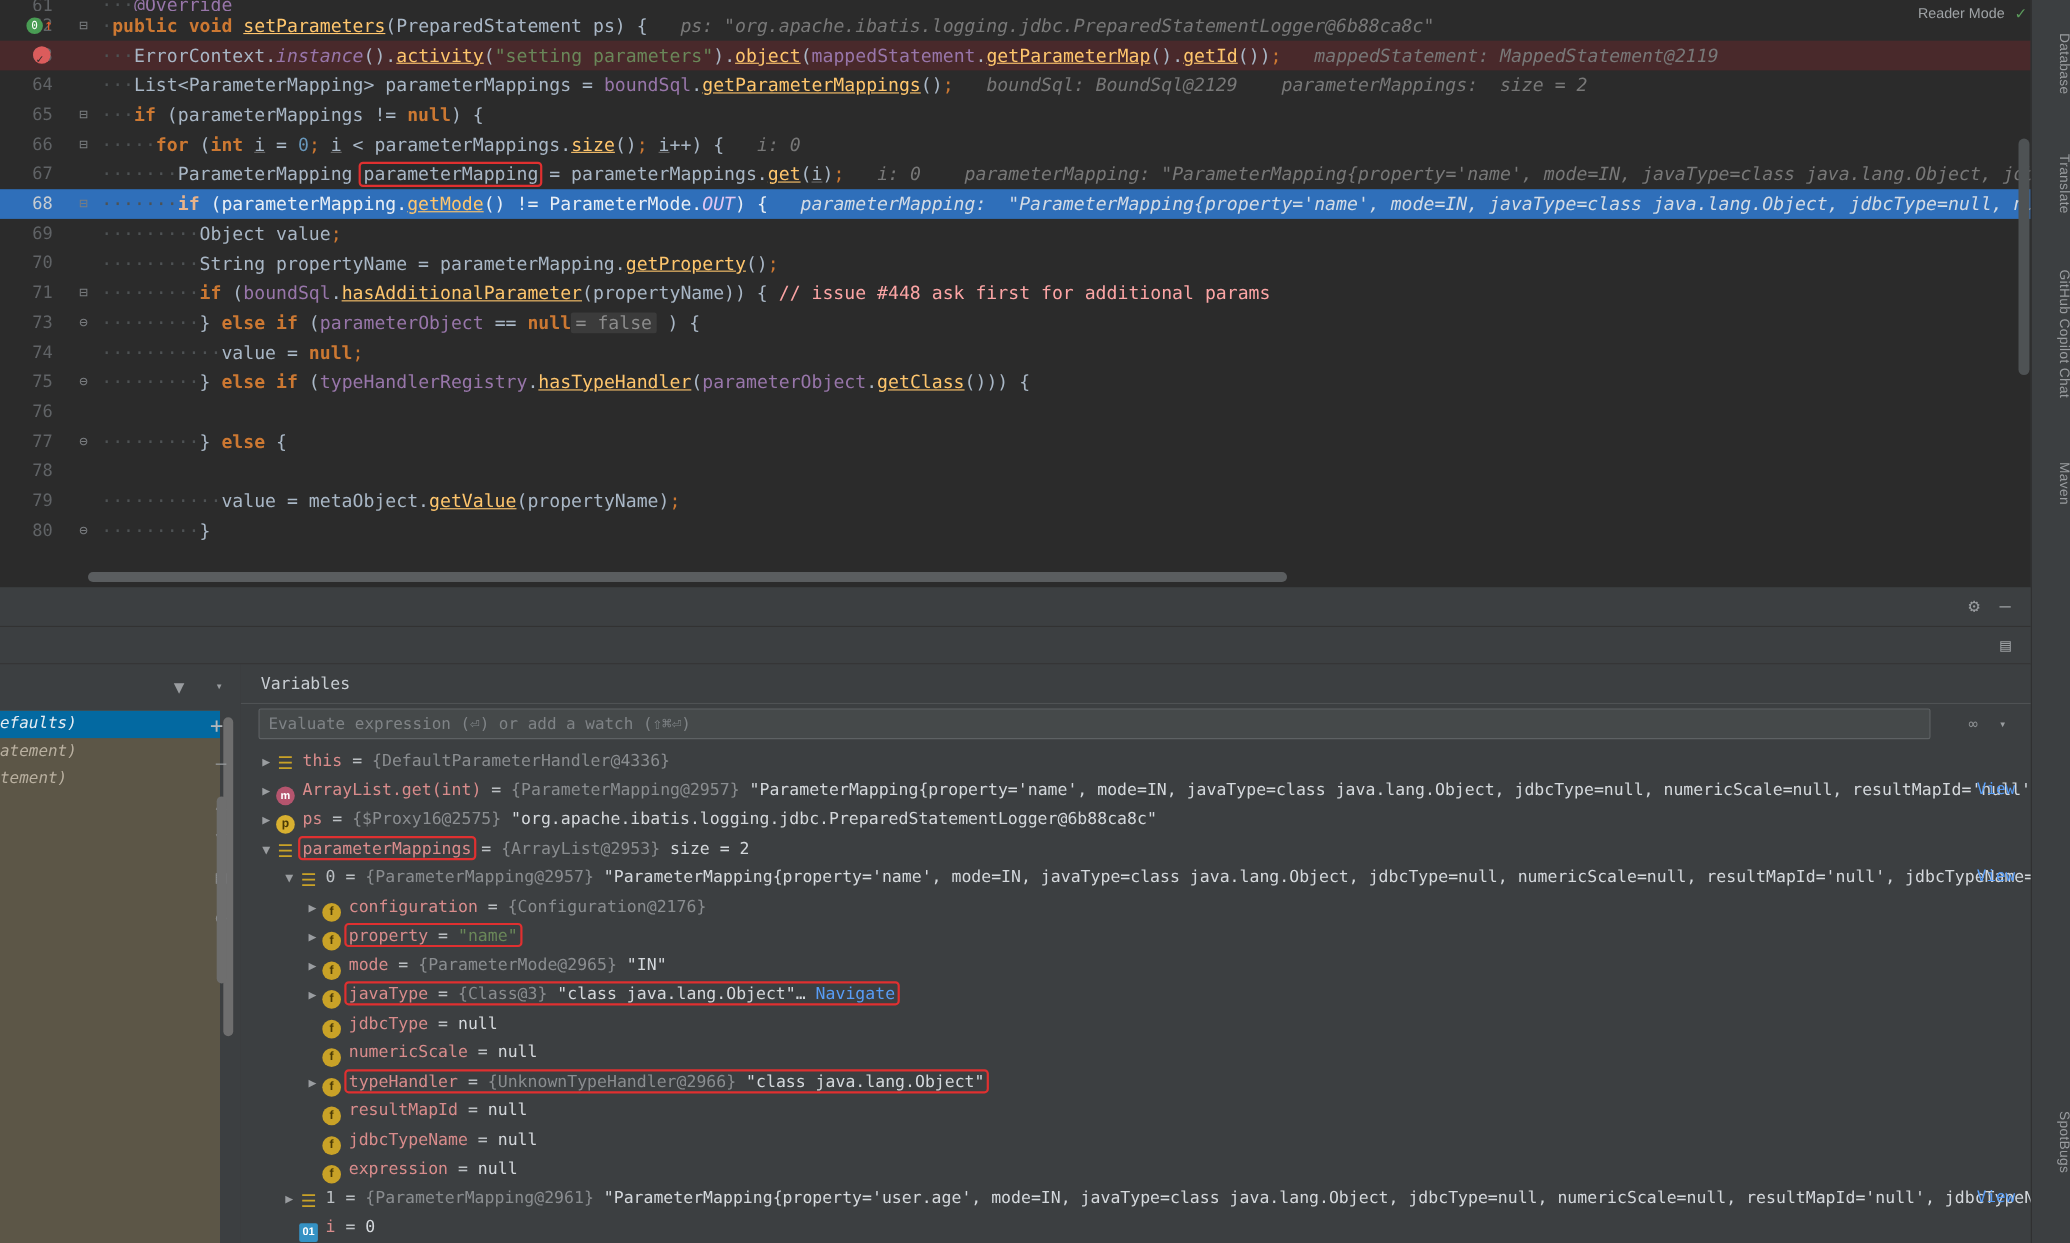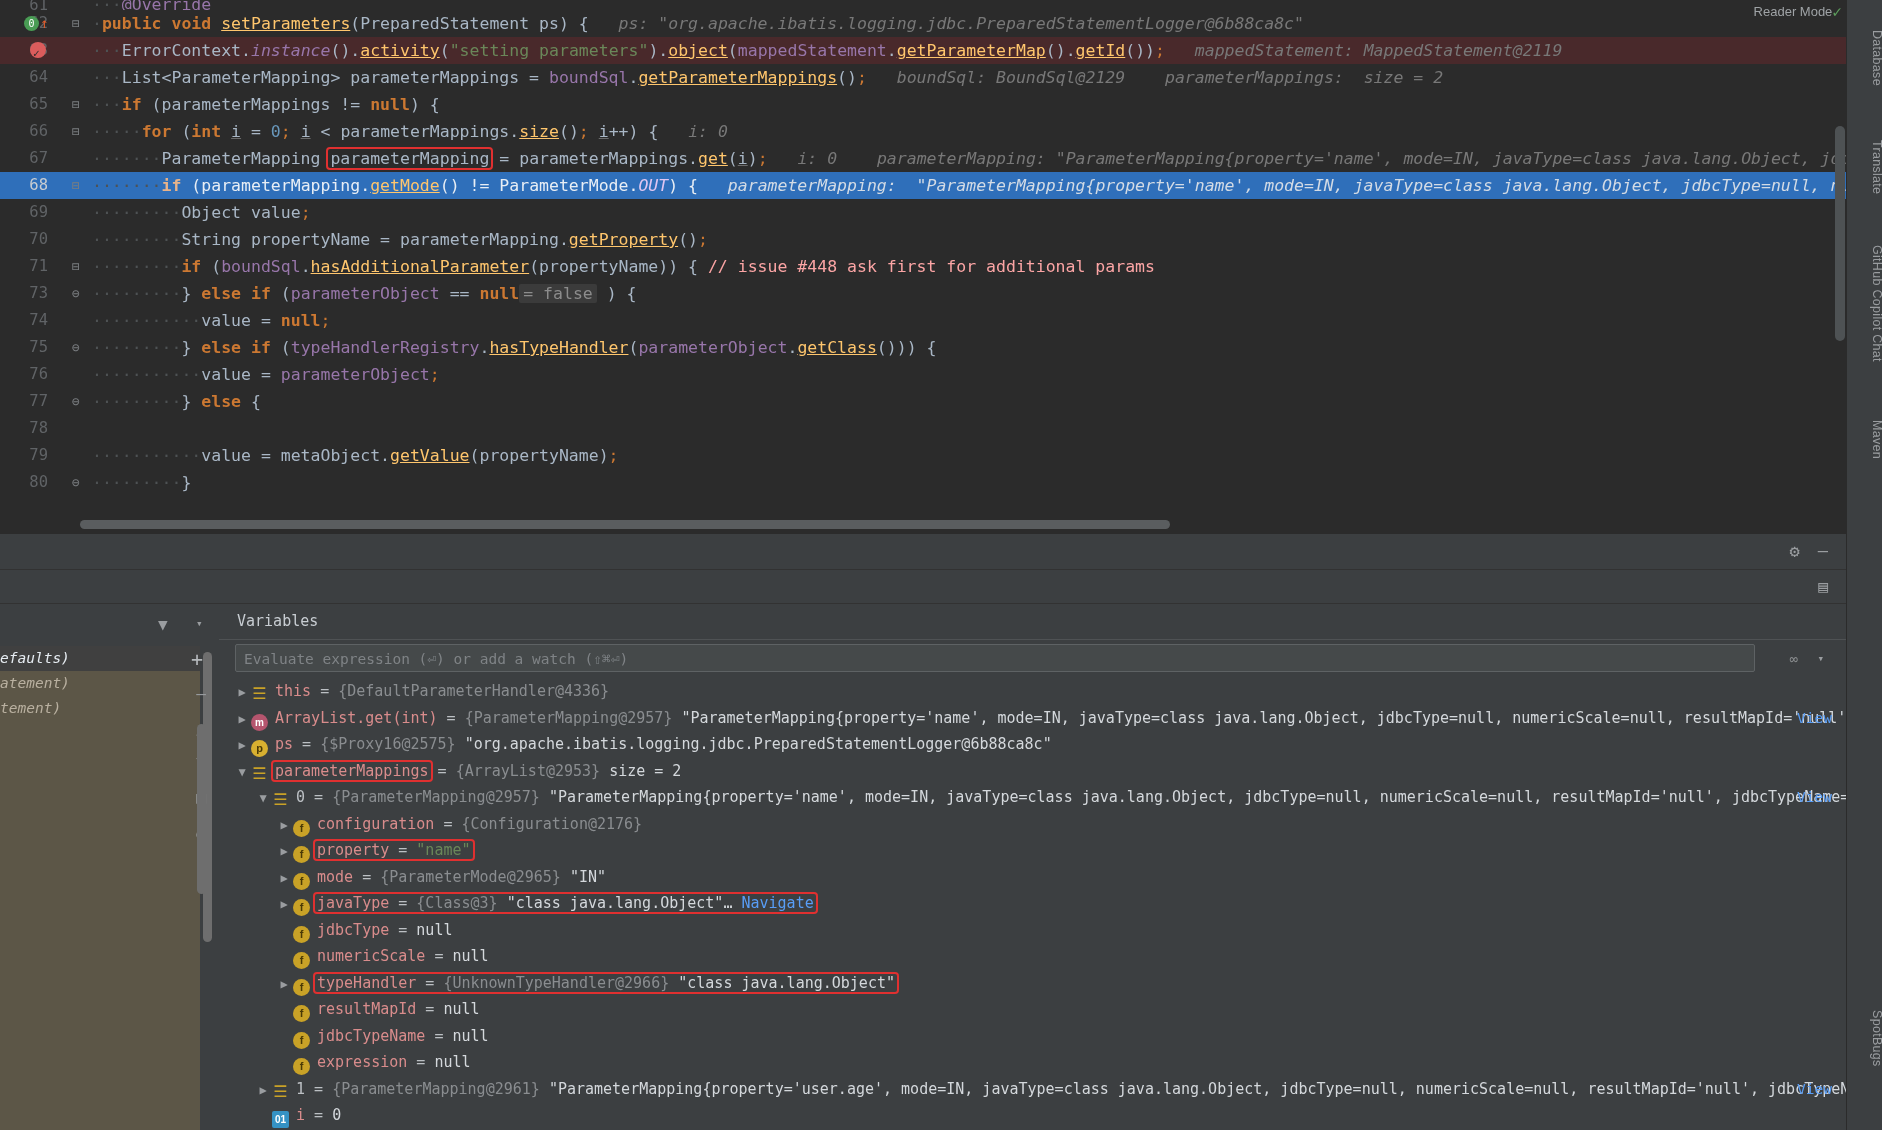--- a/index.html
+++ b/index.html
@@ -62,21 +62,21 @@
   .ico-bp { position:absolute; left:30px; top:5px; width:16px; height:16px; border-radius:50%;
     background:#db5c5c; }
   .ico-bp:after { content:"✓"; position:absolute; left:3px; top:-2px; color:#2b2b2b; font-size:11px; font-weight:bold;}
 
   
   .ed-hscroll { position:absolute; left:80px; bottom:5px; width:1090px; height:9px;
     background:#5a5d5f; border-radius:5px; }
   .ed-vthumb { position:absolute; right:37px; top:126px; width:10px; height:215px; background:#4e5254; border-radius:5px;}
 
   
-  .readerbar { position:absolute; right:40px; top:0; height:22px; display:flex; align-items:center; }
+  .readerbar { position:absolute; right:40px; top:0; height:22px; display:flex; align-items:center; gap:10px; }
   .reader-label { color:#9fa3a6; font-size:13px; font-family:"Liberation Sans", sans-serif; }
   .reader-check { color:#5c9c5c; font-size:16px; }
 
   
   .rstrip {
     position:absolute; right:0; top:0; width:36px; height:1130px;
     background:#3c3f41; border-left:1px solid #2b2b2b;
   }
   .rtab {
     position:absolute; right:-2px; width:36px;
@@ -103,21 +103,21 @@
   
   .frames-pane {
     position:absolute; left:0; top:70px; width:219px; height:526px; background:#3c3f41;
   }
   .frames-toolbar { position:absolute; left:0; top:0; width:219px; height:42px; }
   .filter-ico { position:absolute; left:158px; top:11px; color:#9a9da0; font-size:16px;}
   .filter-caret { position:absolute; left:196px; top:13px; color:#9a9da0; font-size:11px;}
   .frames-list { position:absolute; left:0; top:42px; width:200px; height:484px; background:#5c5647; overflow:hidden;}
   .frame-row { height:25px; line-height:25px; padding-left:0; white-space:nowrap;
     color:#b9b0a0; font-size:14.5px; font-style:italic; }
-  .frame-row.sel { background:#404040; color:#e6ecf2; }
+  .frame-row.sel { background:#0369a1; color:#e6ecf2; }
   .frames-vscroll { position:absolute; left:203px; top:48px; width:9px; height:290px; background:#6e6e6e; border-radius:5px;}
 
   
   .vars-pane {
     position:absolute; left:219px; top:70px; width:1627px; height:526px; background:#3c3f41;
   }
   .vars-header {
     position:absolute; left:0; top:0; width:1627px; height:36px;
     border-bottom:1px solid #4f5254;
   }
@@ -256,21 +256,20 @@
       </div>
 
       <div class="crow">
         <span class="gutter-num">75</span>
         <span class="fold">⊖</span>
         <span class="code-text"><span class="ind">·········</span>} <span class="kw">else</span> <span class="kw">if</span> (<span class="fld">typeHandlerRegistry</span>.<span class="mth">hasTypeHandler</span>(<span class="fld">parameterObject</span>.<span class="mth">getClass</span>())) {</span>
       </div>
 
       <div class="crow">
         <span class="gutter-num">76</span>
-        <span class="code-text"><span class="ind">···········</span>value = <span class="fld">parameterObject</span><span class="sem">;</span></span>
       </div>
 
       <div class="crow">
         <span class="gutter-num">77</span>
         <span class="fold">⊖</span>
         <span class="code-text"><span class="ind">·········</span>} <span class="kw">else</span> {</span>
       </div>
 
       <div class="crow">
         <span class="gutter-num">78</span>

